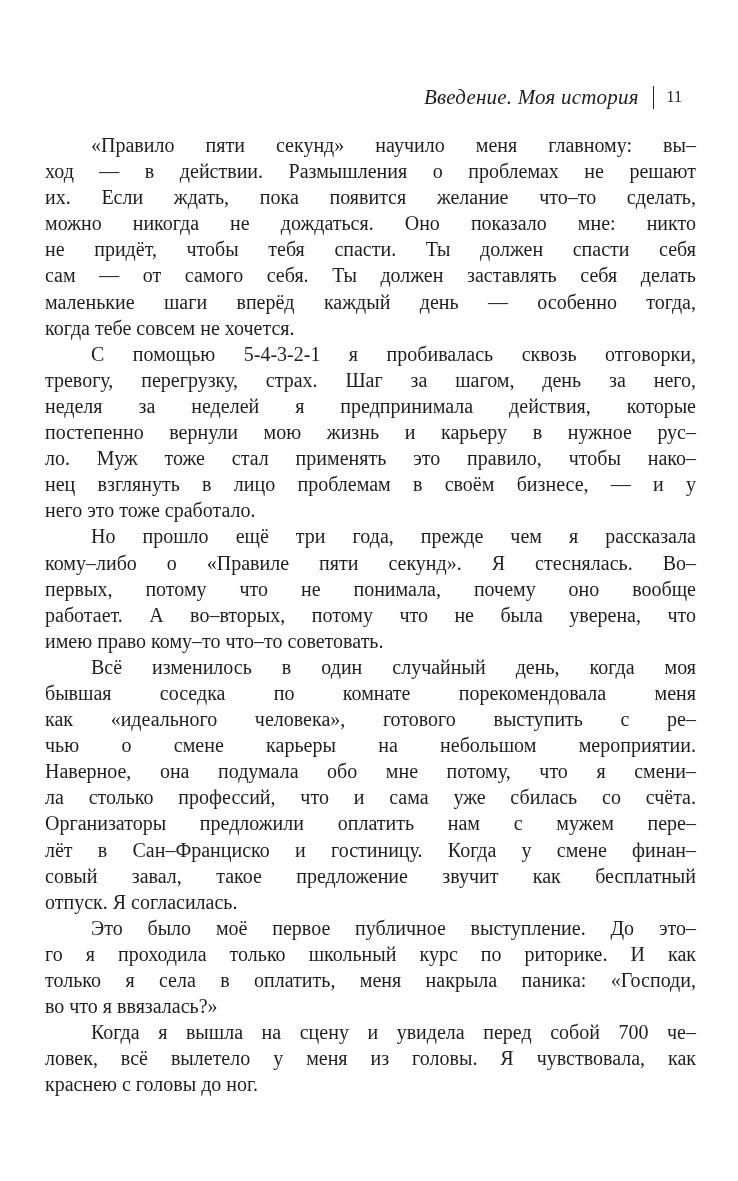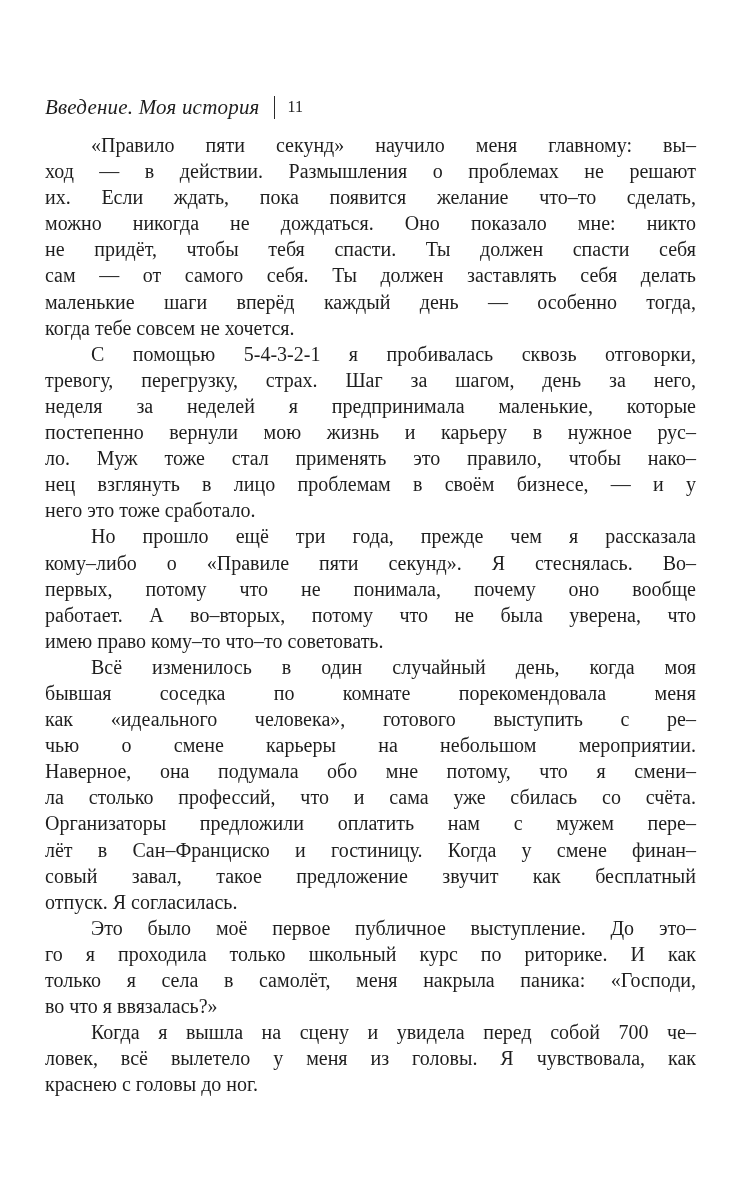--- a/index.html
+++ b/index.html
@@ -12,22 +12,22 @@
     color: #1e1e1e;
     overflow: hidden;
   }
   .running-head {
     position: absolute;
     top: 84px;
     left: 45px;
     width: 637px;
     height: 26px;
     display: flex;
+    justify-content: flex-end;
     align-items: center;
-    margin-top: 10px;
   }
   .chapter {
     font-style: italic;
     font-size: 21px;
     letter-spacing: 0.2px;
     white-space: nowrap;
   }
   .sep {
     display: inline-block;
     width: 1px;
@@ -77,21 +77,21 @@
         <div class="line"><span>их. Если ждать, пока появится желание что–то сделать,</span></div>
         <div class="line"><span>можно никогда не дождаться. Оно показало мне: никто</span></div>
         <div class="line"><span>не придёт, чтобы тебя спасти. Ты должен спасти себя</span></div>
         <div class="line"><span>сам — от самого себя. Ты должен заставлять себя делать</span></div>
         <div class="line"><span>маленькие шаги вперёд каждый день — особенно тогда,</span></div>
         <div class="line lastline"><span>когда тебе совсем не хочется.</span></div>
       </div>
       <div class="paragraph">
         <div class="line first"><span>С помощью </span><span class="it">5-4-3-2-1</span><span> я пробивалась сквозь отговорки,</span></div>
         <div class="line"><span>тревогу, перегрузку, страх. Шаг за шагом, день за него,</span></div>
-        <div class="line"><span>неделя за неделей я предпринимала маленькие, которые</span></div>
+        <div class="line"><span>неделя за неделей я предпринимала действия, которые</span></div>
         <div class="line"><span>постепенно вернули мою жизнь и карьеру в нужное рус–</span></div>
         <div class="line"><span>ло. Муж тоже стал применять это правило, чтобы нако–</span></div>
         <div class="line"><span>нец взглянуть в лицо проблемам в своём бизнесе, — и у</span></div>
         <div class="line lastline"><span>него это тоже сработало.</span></div>
       </div>
       <div class="paragraph">
         <div class="line first"><span>Но прошло ещё три года, прежде чем я рассказала</span></div>
         <div class="line"><span>кому–либо о «Правиле пяти секунд». Я стеснялась. Во–</span></div>
         <div class="line"><span>первых, потому что не понимала, почему оно вообще</span></div>
         <div class="line"><span>работает. А во–вторых, потому что не была уверена, что</span></div>
@@ -105,21 +105,21 @@
         <div class="line"><span>Наверное, она подумала обо мне потому, что я смени–</span></div>
         <div class="line"><span>ла столько профессий, что и сама уже сбилась со счёта.</span></div>
         <div class="line"><span>Организаторы предложили оплатить нам с мужем пере–</span></div>
         <div class="line"><span>лёт в Сан–Франциско и гостиницу. Когда у смене финан–</span></div>
         <div class="line"><span>совый завал, такое предложение звучит как бесплатный</span></div>
         <div class="line lastline"><span>отпуск. Я согласилась.</span></div>
       </div>
       <div class="paragraph">
         <div class="line first"><span>Это было моё первое публичное выступление. До это–</span></div>
         <div class="line"><span>го я проходила только школьный курс по риторике. И как</span></div>
-        <div class="line"><span>только я села в самолёт, меня накрыла паника: </span><span class="it">«Господи,</span></div>
+        <div class="line"><span>только я села в оплатить, меня накрыла паника: </span><span class="it">«Господи,</span></div>
         <div class="line lastline"><span class="it">во что я ввязалась?»</span></div>
       </div>
       <div class="paragraph">
         <div class="line first"><span>Когда я вышла на сцену и увидела перед собой 700 че–</span></div>
         <div class="line"><span>ловек, всё вылетело у меня из головы. Я чувствовала, как</span></div>
         <div class="line lastline"><span>краснею с головы до ног.</span></div>
       </div>
     </div>
 
 </div>

